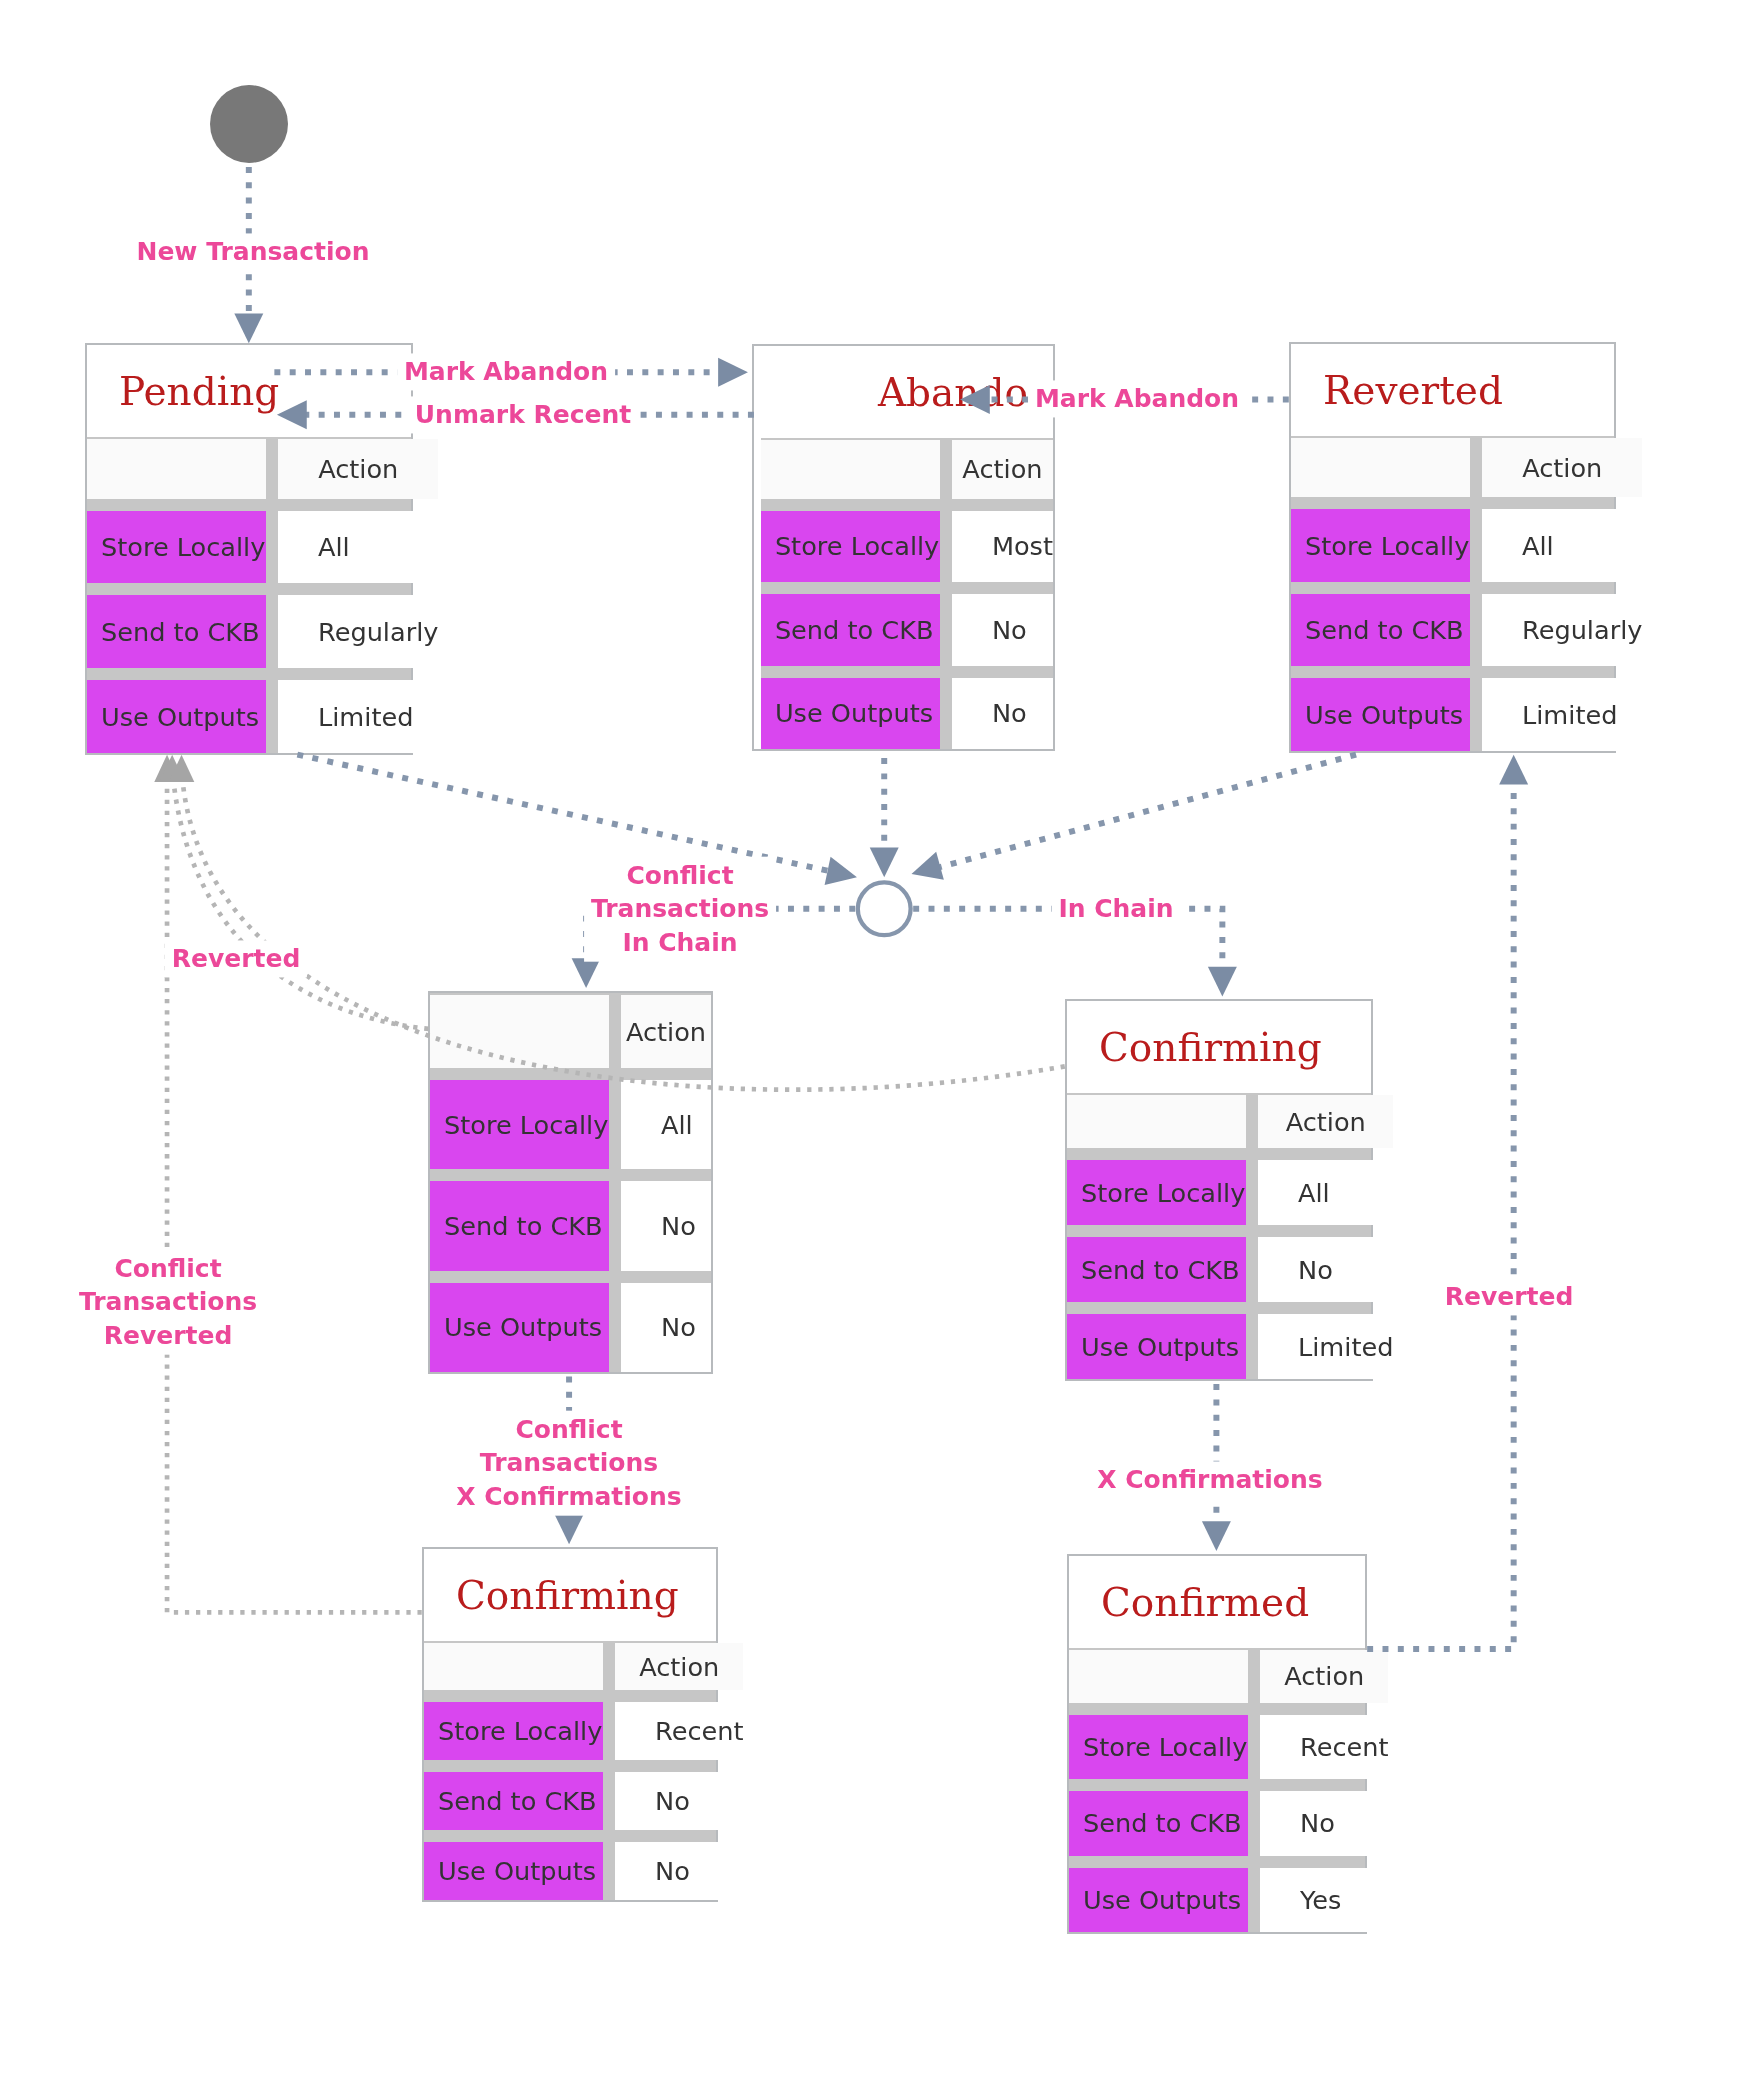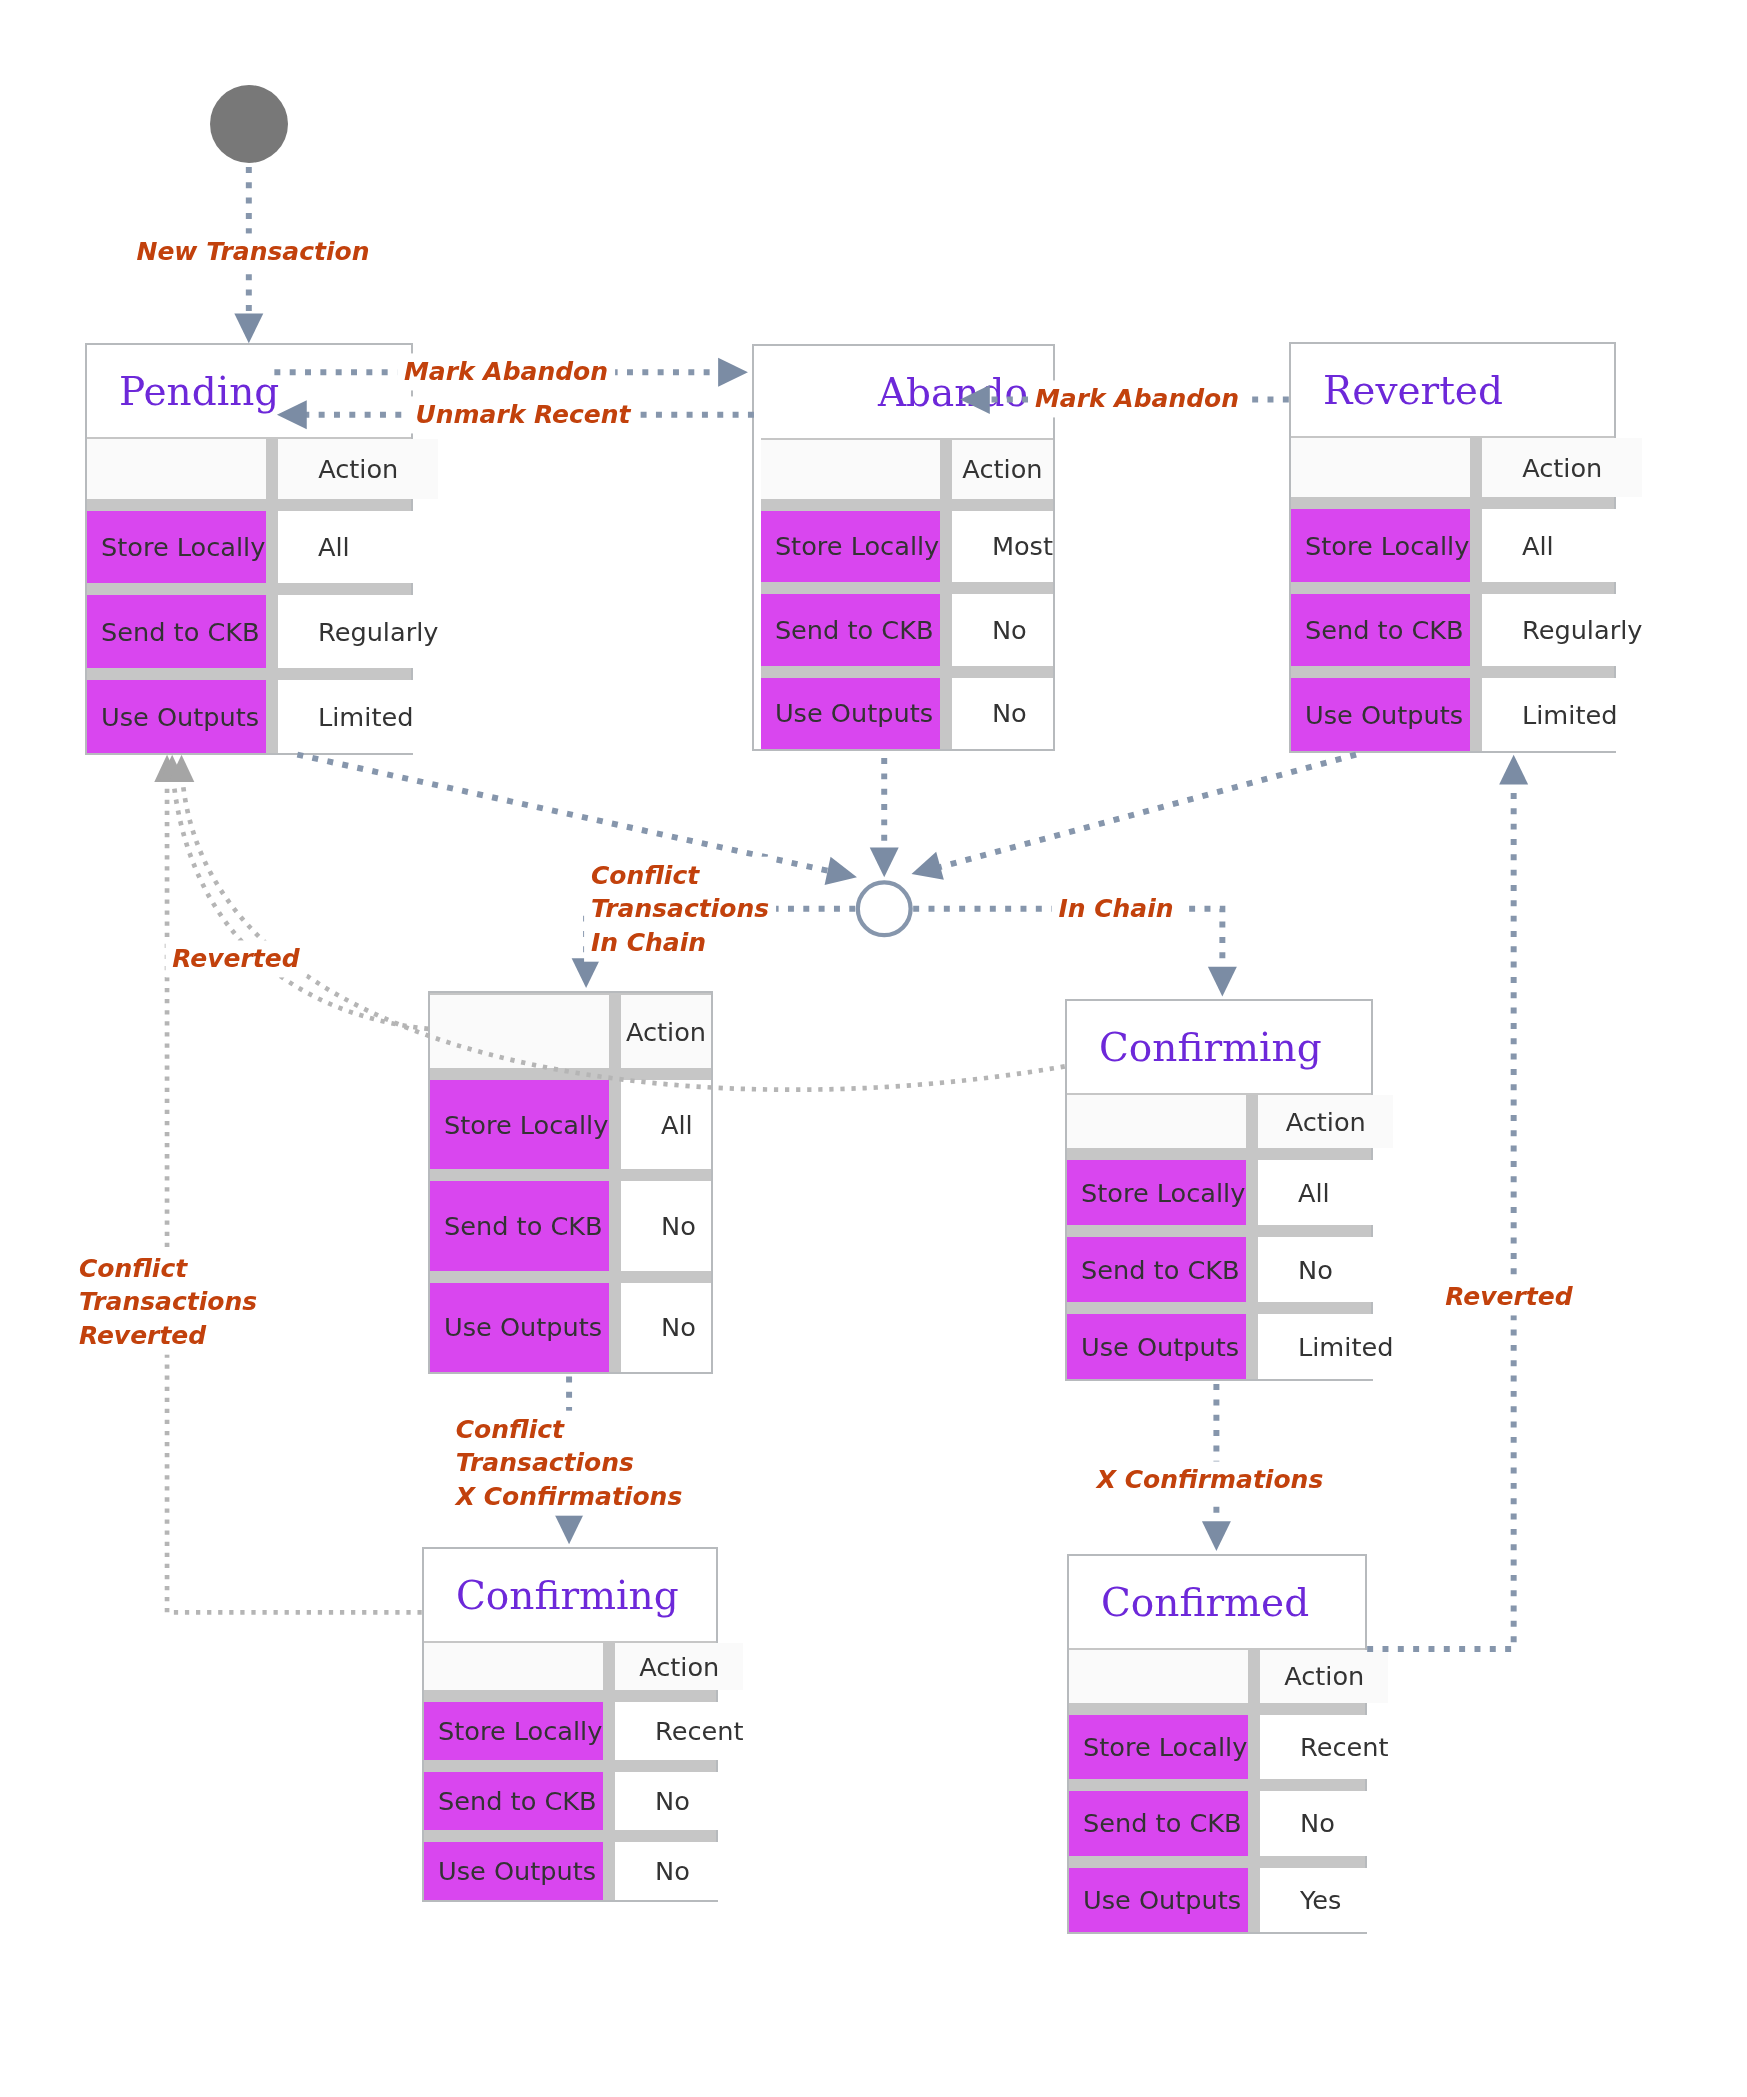--- a/index.html
+++ b/index.html
@@ -5,41 +5,41 @@
   html,body{margin:0;padding:0;background:#ffffff;}
   body{width:1748px;height:2097px;font-family:"DejaVu Sans","Liberation Sans",sans-serif;color:#333;}
   .canvas{position:relative;width:1748px;height:2097px;background:#fff;overflow:hidden;}
 
   
   .start-circle{position:absolute;left:210px;top:85px;width:78px;height:78px;border-radius:50%;background:#787878;z-index:1;}
 
   
   .node{position:absolute;background:#fff;border:2.6px solid #b7babd;box-sizing:border-box;display:flex;flex-direction:column;z-index:1;}
   .node-title{flex:0 0 92px;display:flex;align-items:center;padding-left:32px;
-    font-family:"DejaVu Serif","Liberation Serif",serif;font-size:39px;color:#6d28d9;}
+    font-family:"DejaVu Serif","Liberation Serif",serif;font-size:39px;color:#b91c1c;}
   .node-table{flex:1;display:grid;grid-template-columns:179px 1fr;grid-template-rows:0.82fr 1fr 1fr 1fr;
     background:#c6c6c6;gap:12px;border-top:2.6px solid #c6c6c6;}
   .cell{display:flex;align-items:center;font-size:25.6px;color:#333;}
   .cell.blank{background:#fafafa;}
   .cell.hdr{background:#fafafa;justify-content:center;}
   .cell.key{background:#d946ef;padding-left:14px;}
   .cell.val{background:#ffffff;padding-left:40px;}
 
   
   svg.edges{position:absolute;left:0;top:0;z-index:2;pointer-events:none;}
   .edge{fill:none;stroke:#8696ac;stroke-width:7;stroke-dasharray:7 11;}
   .edge.light{stroke:#b5b5b5;stroke-width:5.5;stroke-dasharray:5 8;}
   .head{fill:#7b8ca4;stroke:none;}
   .head.light{fill:#a5a5a5;}
   .junction{fill:#ffffff;stroke:#8696ac;stroke-width:5;}
 
   
   .edge-label{position:absolute;transform:translate(-50%,-50%);background:#ffffff;
-    font-size:25px;font-weight:600;line-height:1.35;color:#c2410c;
-    padding:1.7px 6.8px;white-space:pre-line;z-index:3;font-style:italic;}
+    font-size:25px;font-weight:600;line-height:1.35;text-align:center;color:#ec4899;
+    padding:1.7px 6.8px;white-space:pre-line;z-index:3;}
 </style>
 </head>
 <body>
 
 <div class="canvas">
 
   <div class="start-circle"></div>
 
   <div class="node" style="left:85px;top:343px;width:328px;height:412px;">
     <div class="node-title">Pending</div>

